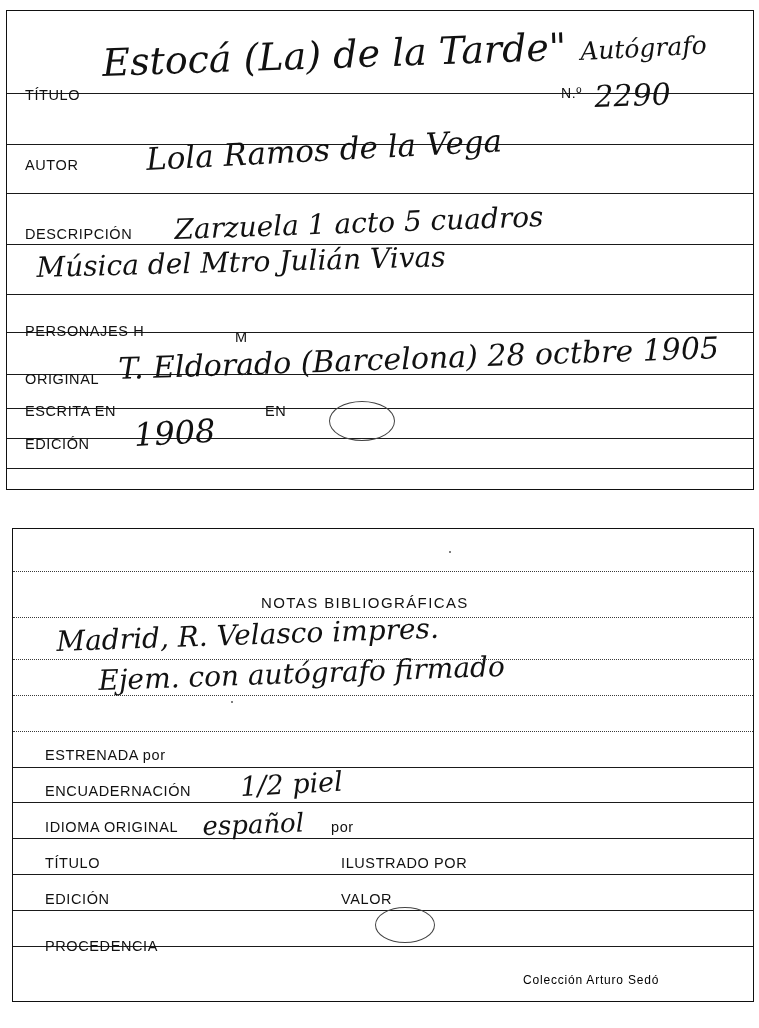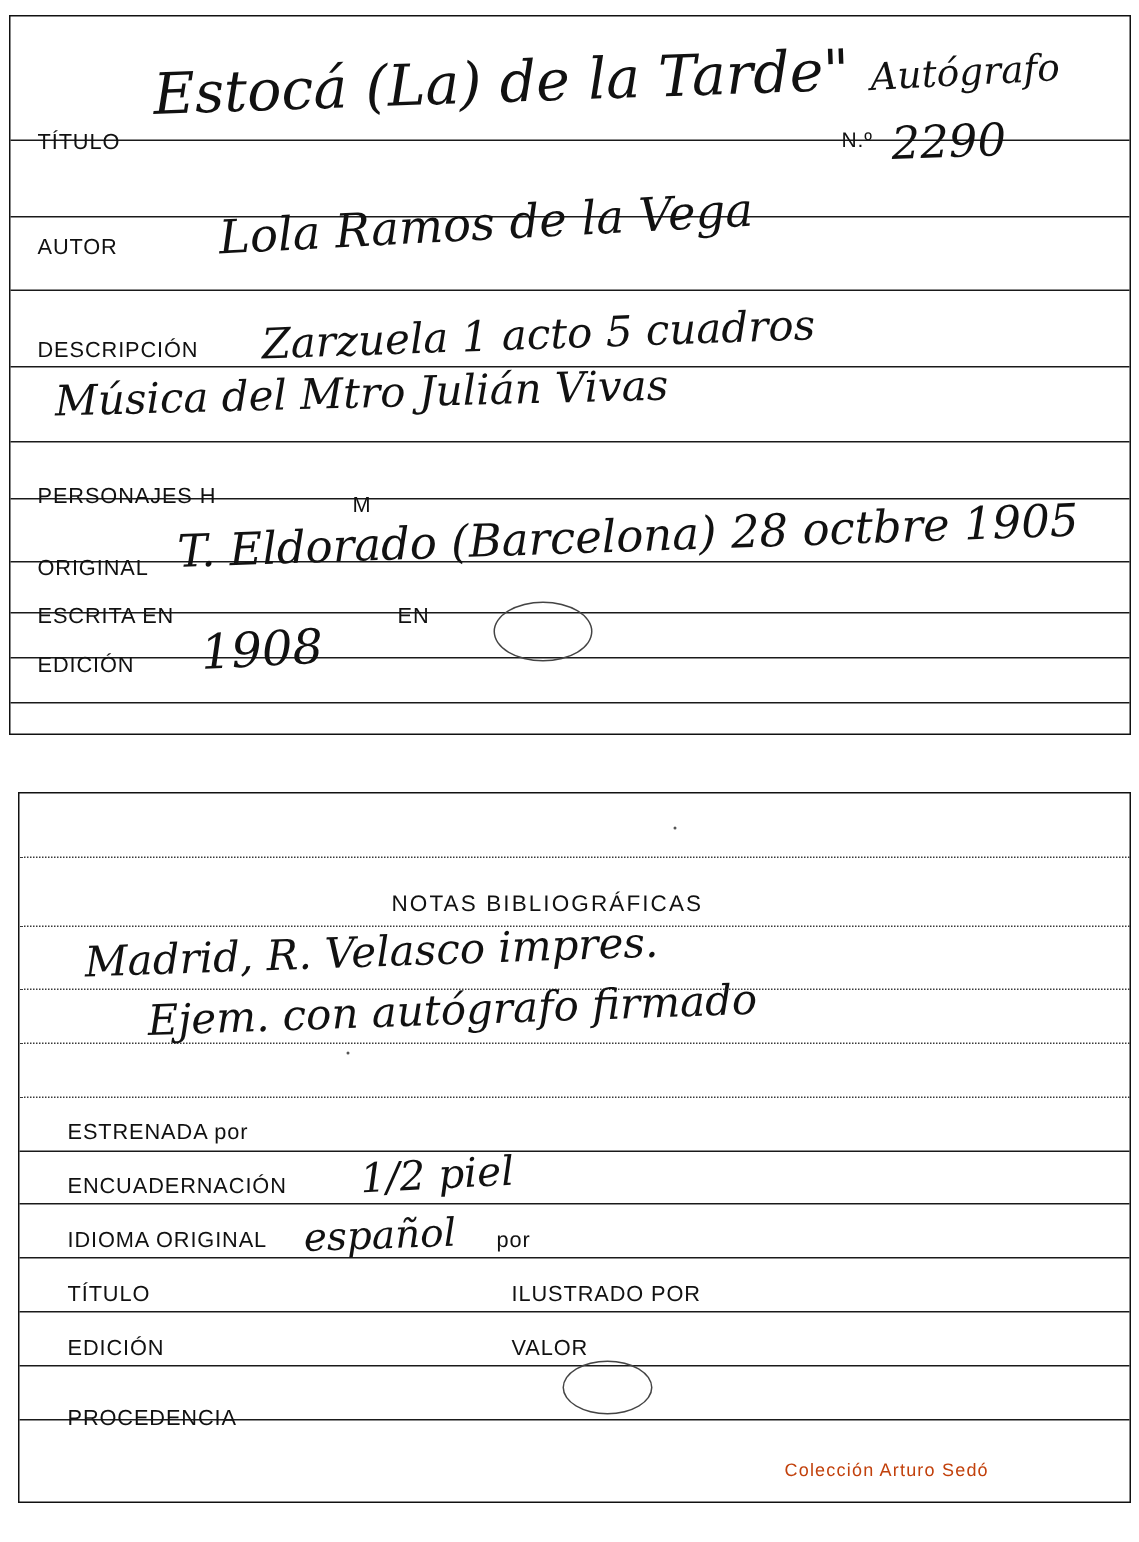--- a/index.html
+++ b/index.html
@@ -48,21 +48,21 @@
   .ellipse{
     position:absolute;
     border:1px solid #444;
     border-radius:50%;
   }
 
   .credit{
     position:absolute;
     font-size:12px;
     letter-spacing:.8px;
-    color:#c2410c;
+    color:#000000;
   }
 
   .speck{position:absolute;background:#555;border-radius:50%;}
 </style>
 </head>
 <body>
 
 <div class="card" id="card-top">
 
   <div class="rule" style="top:82px;"></div>

